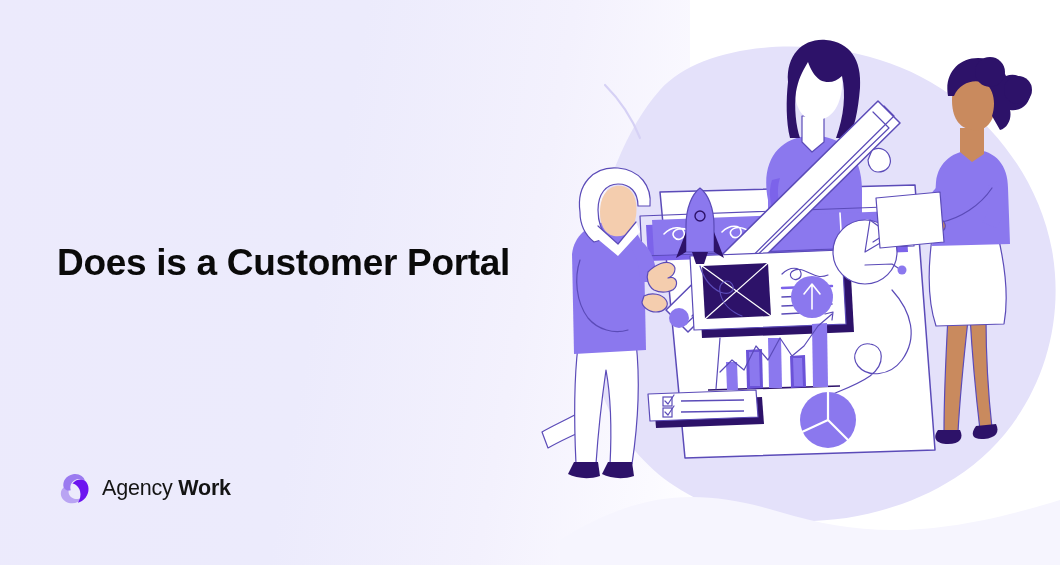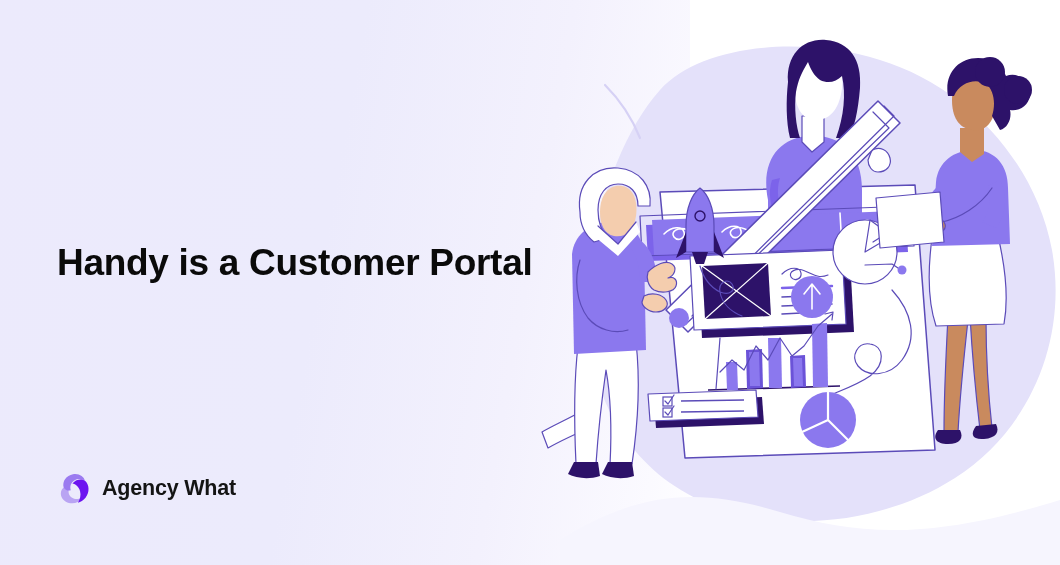--- a/index.html
+++ b/index.html
@@ -55,21 +55,21 @@
     align-items:center;
     gap:11px;
   }
   .logo-mark { width:35px; height:35px; display:block; flex:0 0 auto; }
   .logo-text {
     font-size:21.5px;
     color:#141414;
     letter-spacing:-0.2px;
     white-space:nowrap;
   }
-  .logo-text .w1 { font-weight:700;text-align:center; }
+  .logo-text .w1 { font-weight:400;text-align:center; }
   .logo-text .w2 { font-weight:700; }
 
   
   .illus {
     position:absolute;
     left:540px; top:20px;
     width:520px; height:545px;
   }
   .illus svg { display:block; width:520px; height:545px; }
 </style>
@@ -367,37 +367,37 @@
 
         <path d="M336 178 L400 172 L404 222 L340 228 Z" class="wht"></path>
         <path d="M336 178 L400 172 L404 222 L340 228 Z" class="ol-thin"></path>
       </g>
     </svg>
   </div>
 
   <div class="content">
 
     <h1 class="headline">
-      <span class="line">Handy is a Customer Portal</span>
+      <span class="line">Does is a Customer Portal</span>
     </h1>
 
     <div class="logo">
       <svg class="logo-mark" viewBox="0 0 64 64" xmlns="http://www.w3.org/2000/svg">
 
         <path d="M13 31 C 6 38, 8 50, 18 56 C 28 62, 42 59, 47 50
                  C 41 52, 33 52, 28 48 C 22 43, 22 35, 25 30
                  C 20 27, 16 28, 13 31 Z" fill="#b9a4f3"></path>
 
         <path d="M14 30 C 11 19, 19 8, 31 6 C 42 4, 51 10, 53 18
                  C 48 14, 40 13, 34 17 C 27 21, 25 29, 27 35
                  C 22 37, 17 35, 14 30 Z" fill="#9b7bf0"></path>
 
         <path d="M53 18 C 61 25, 62 39, 54 49 C 50 54, 45 57, 40 58
                  C 44 52, 46 44, 44 37 C 42 29, 36 24, 30 23
                  C 35 16, 46 13, 53 18 Z" fill="#6c14f0"></path>
       </svg>
       <div class="logo-text">
-        <span class="w1">Agency&nbsp;</span><span class="w2">What</span>
+        <span class="w1">Agency&nbsp;</span><span class="w2">Work</span>
       </div>
     </div>
 
   </div>
 </div>
 
 </body></html>

